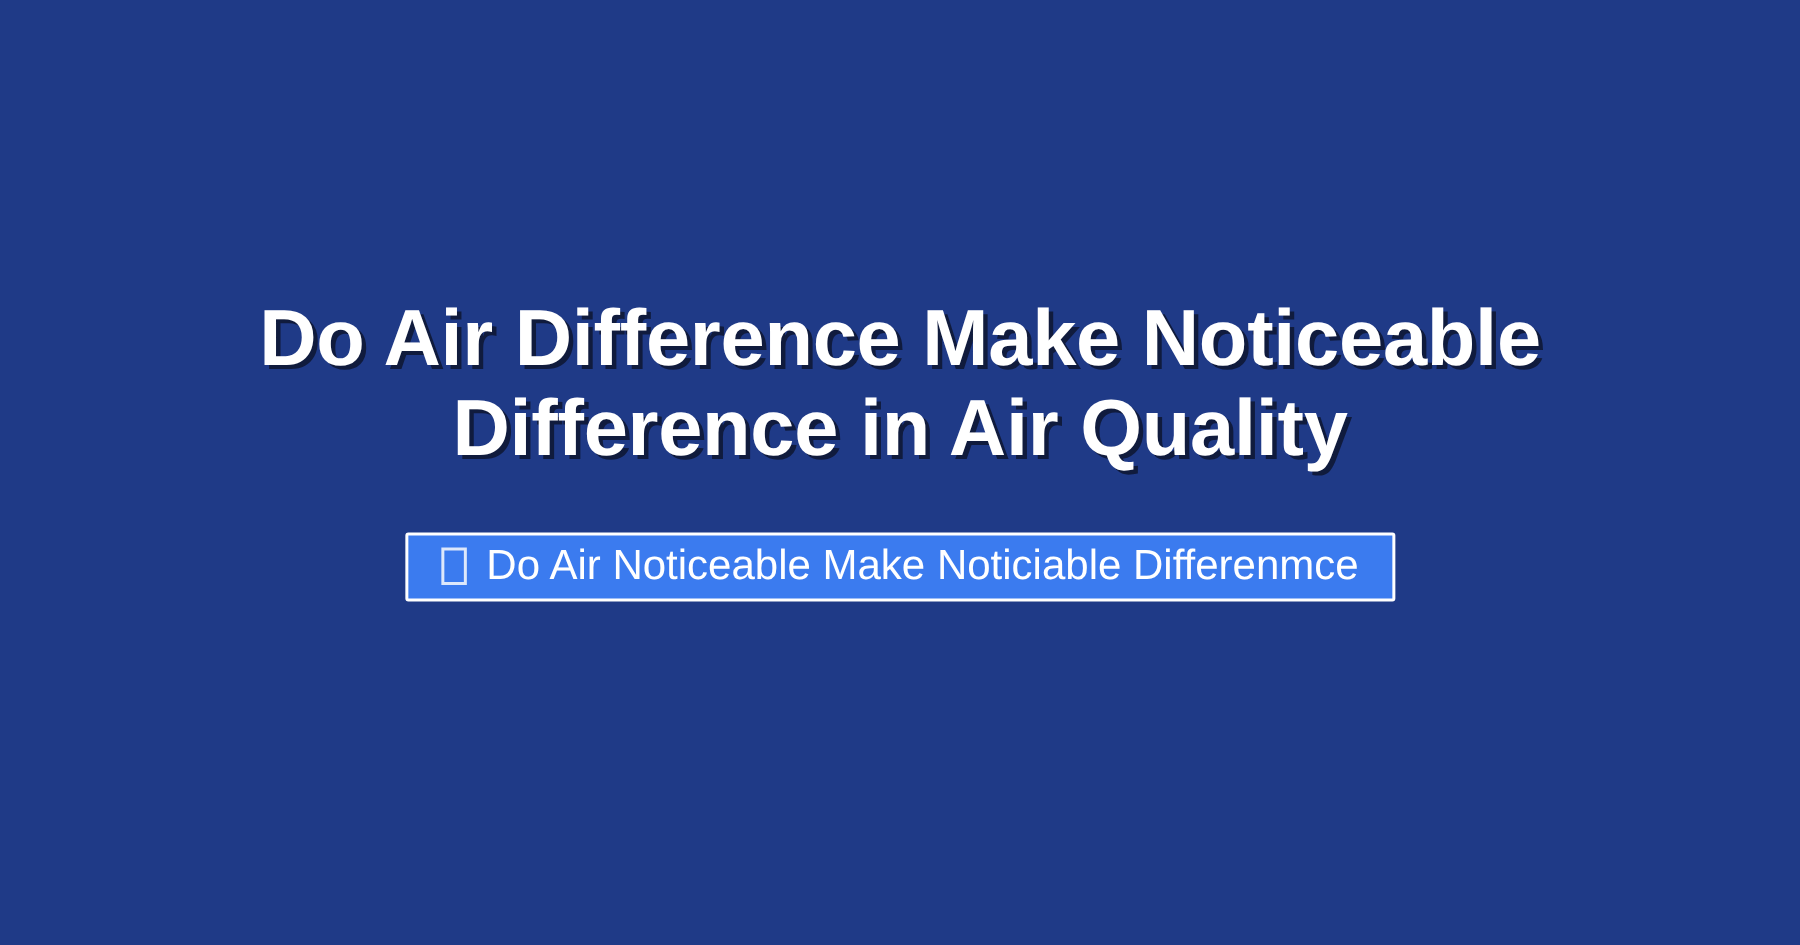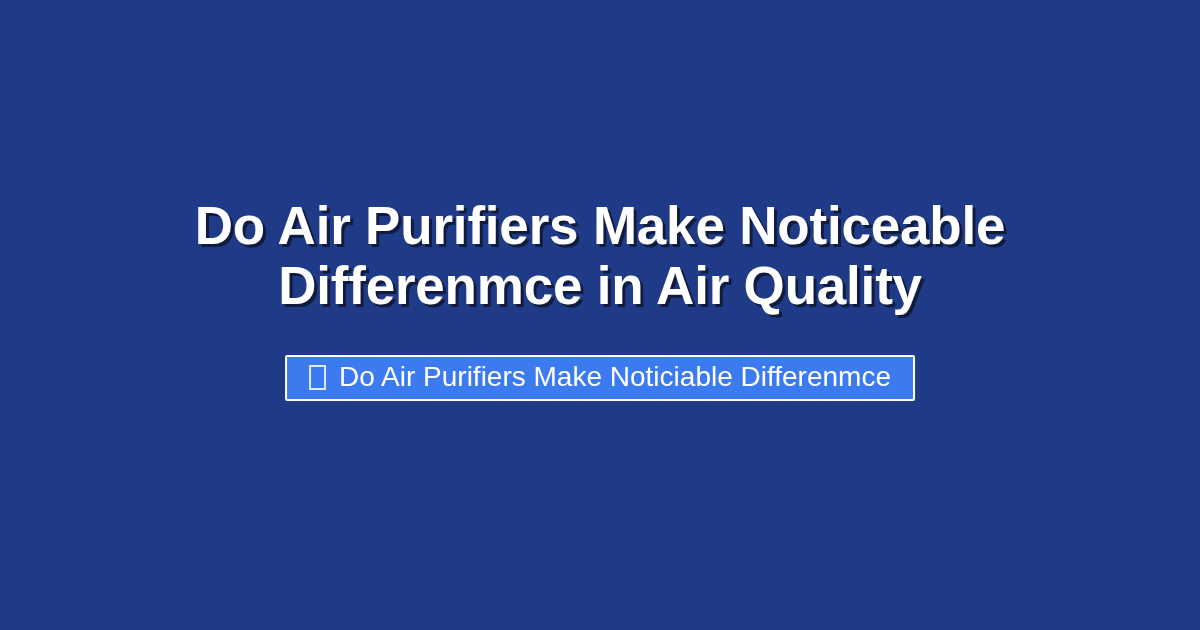--- a/index.html
+++ b/index.html
@@ -91,22 +91,22 @@
     display: inline-block;
     position: relative;
     top: -1px;
   }
 </style>
 </head>
 <body>
 
 <div id="og-card">
 
-  <h1 class="headline">Do Air Purifiers Make Noticeable Differenmce in Air Quality</h1>
+  <h1 class="headline">Do Air Difference Make Noticeable Difference in Air Quality</h1>
 
   <div class="cta-wrap">
     <a class="cta-button" href="#">
       <span class="cta-glyph"></span>
-      <span class="cta-label">Do Air Purifiers Make Noticiable Differenmce</span>
+      <span class="cta-label">Do Air Noticeable Make Noticiable Differenmce</span>
     </a>
   </div>
 
 </div>
 
 </body></html>

